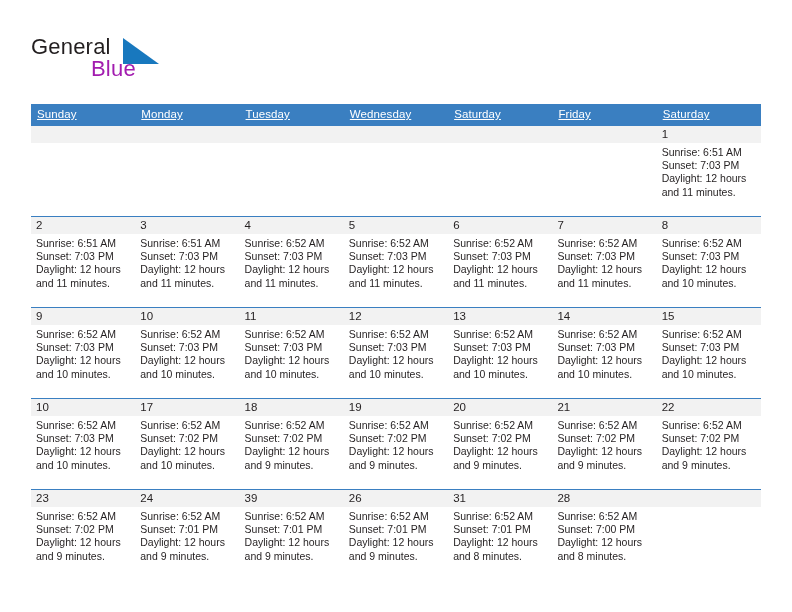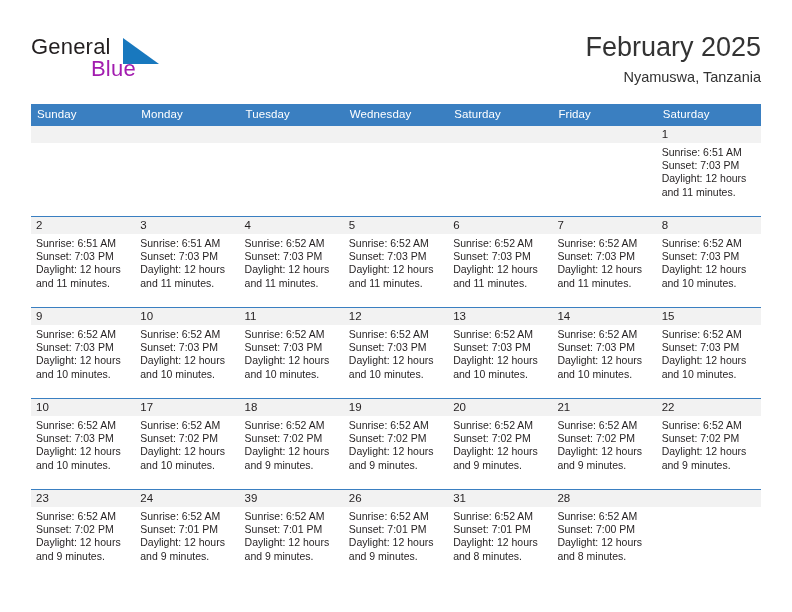--- a/index.html
+++ b/index.html
@@ -96,20 +96,21 @@
   }
   .calendar th {
     background: #3a7fc1;
     color: #ffffff;
     font-size: 11.5px;
     font-weight: normal;
     text-align: left;
     padding: 4px 0 5px 6px;
     height: 12px;
     letter-spacing: 0.1px;
+    text-decoration: underline;
   }
   .calendar td {
     vertical-align: top;
     padding: 0;
     height: 90px;
     border-top: 1.6px solid #3a7fc1;
     background: #ffffff;
   }
   .calendar tr.week-row td {
     width: 104.28px;
@@ -150,24 +151,20 @@
     <div class="logo">
       <span class="logo-general">General</span>
       <span class="logo-blue">Blue</span>
       <span class="logo-mark">
         <svg width="38" height="28" viewBox="0 0 38 28" xmlns="http://www.w3.org/2000/svg">
           <polygon points="0,0 36,26 0,26" fill="#1878be"></polygon>
         </svg>
       </span>
     </div>
 
-    <div class="title-block">
-      <p class="cal-title">February 2025</p>
-      <p class="cal-subtitle">Nyamuswa, Tanzania</p>
-    </div>
 
   </div>
 
   <table class="calendar">
     <thead>
       <tr>
         <th>Sunday</th>
         <th>Monday</th>
         <th>Tuesday</th>
         <th>Wednesday</th>

